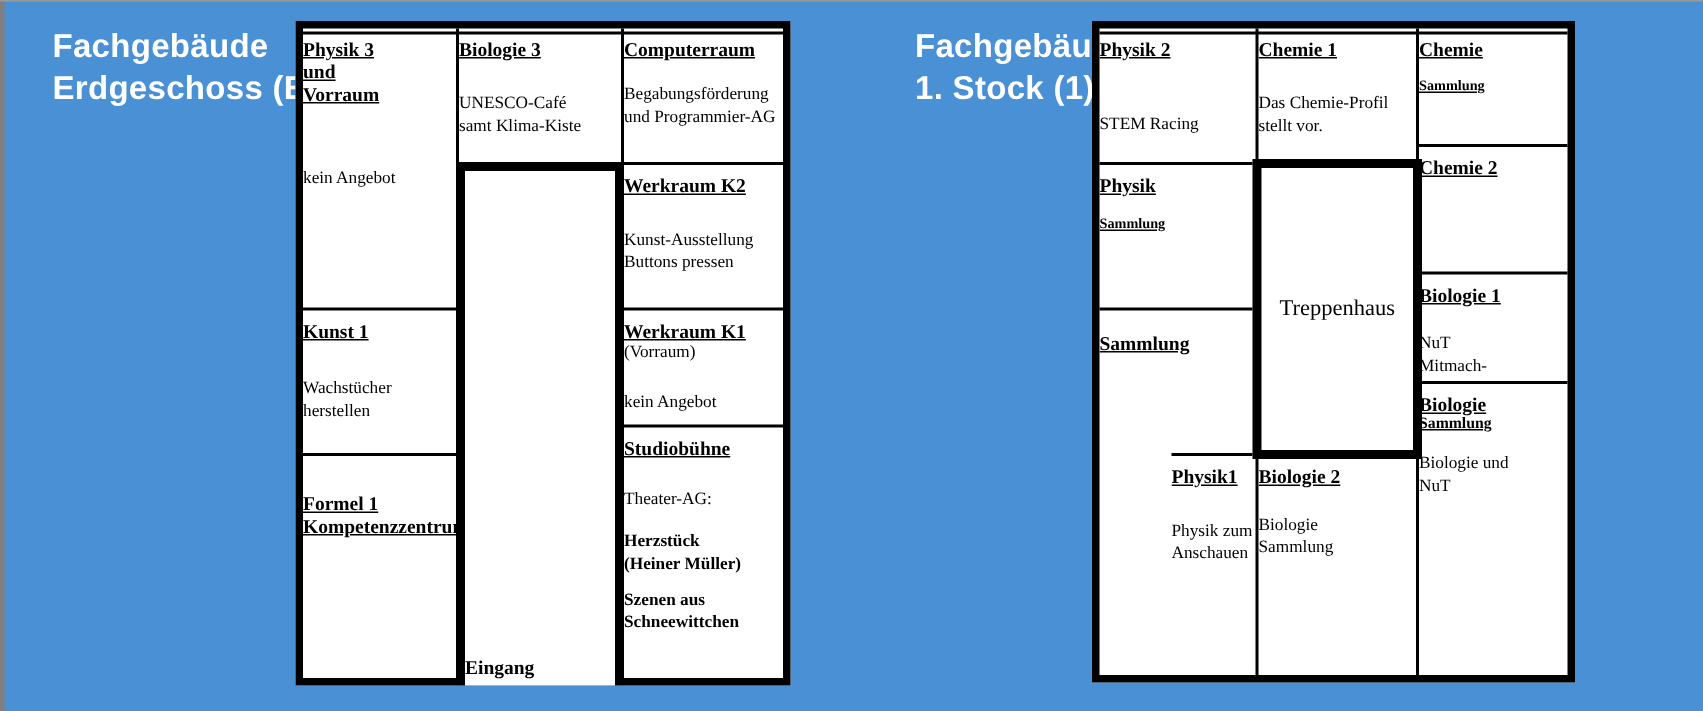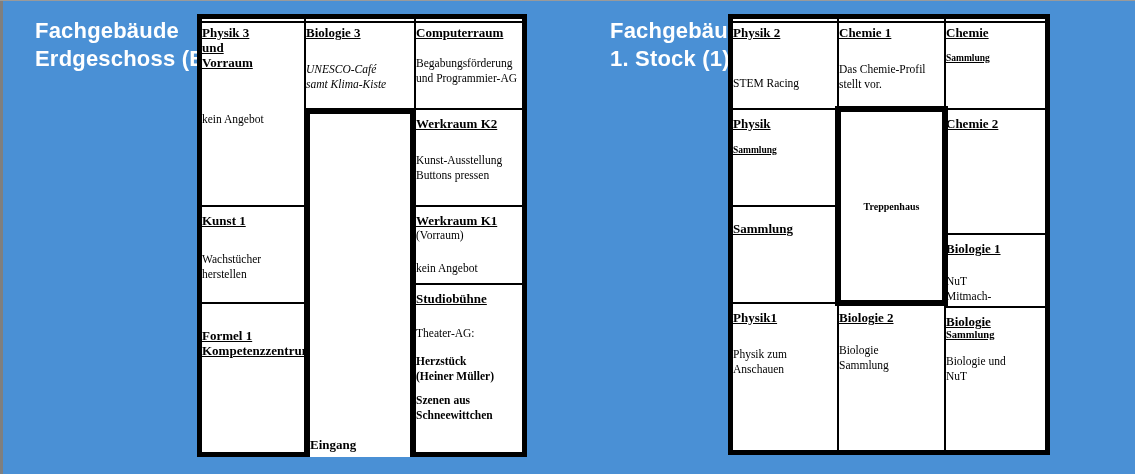--- a/index.html
+++ b/index.html
@@ -64,21 +64,21 @@
     background:#ffffff;
     border:6px solid #000000;
     z-index:5;
   }
   .corridor { border-bottom:none; }
   .eingang-label {
     position:absolute; bottom:4px; left:0; width:100%;
     text-align:left; font-weight:bold; font-size:13px;
   }
   .trepp { display:flex; align-items:center; justify-content:center; }
-  .trepp-label { font-weight:bold; font-size:10px; }
+  .trepp-label { font-weight:normal; font-size:15px; }
 </style>
 </head>
 <body>
 
 <div class="edge-left"></div>
 <div class="edge-top"></div>
 
 <div class="sec-title" style="left:35px;">
   <div>Fachgebäude</div>
   <div>Erdgeschoss (EG)</div>
@@ -101,21 +101,21 @@
     </div>
     <div class="cell" style="height:150px; padding-top:24px;">
       <div class="hdr">Formel 1
 Kompetenzzentrum</div>
     </div>
   </div>
 
   <div class="col bl" style="left:102px; width:110px;">
     <div class="cell first" style="height:89px;">
       <div class="hdr">Biologie 3</div>
-      <div class="txt" style="margin-top:22px;font-style:italic;">UNESCO-Café
+      <div class="txt" style="margin-top:22px;">UNESCO-Café
 samt Klima-Kiste</div>
     </div>
   </div>
 
   <div class="col bl" style="left:212px; width:108px;">
     <div class="cell first" style="height:89px;font-family:Liberation Serif, serif;">
       <div class="hdr">Computerraum</div>
       <div class="txt" style="margin-top:16px;">Begabungsförderung
 und Programmier-AG</div>
     </div>
@@ -157,21 +157,21 @@
       <div class="hdr">Physik 2</div>
       <div class="txt" style="margin-top:36px;">STEM Racing</div>
     </div>
     <div class="cell" style="height:97px;">
       <div class="hdr">Physik</div>
       <div class="hdr-sm" style="margin-top:13px;">Sammlung</div>
     </div>
     <div class="cell" style="height:97px; padding-top:14px;">
       <div class="hdr">Sammlung</div>
     </div>
-    <div class="cell" style="height:148px;">
+    <div class="cell" style="height:148px;margin-left:48px;">
       <div class="hdr">Physik1</div>
       <div class="txt" style="margin-top:22px;">Physik zum
 Anschauen</div>
     </div>
   </div>
 
   <div class="col bl" style="left:104px; width:107px;">
     <div class="cell first" style="height:89px;">
       <div class="hdr">Chemie 1</div>
       <div class="txt" style="margin-top:22px;">Das Chemie-Profil
@@ -179,25 +179,25 @@
     </div>
     <div class="spacer" style="height:194px;"></div>
     <div class="cell" style="height:148px;">
       <div class="hdr">Biologie 2</div>
       <div class="txt" style="margin-top:18px;">Biologie
 Sammlung</div>
     </div>
   </div>
 
   <div class="col bl" style="left:211px; width:101px;">
-    <div class="cell first" style="height:89px;">
+    <div class="cell first" style="height:77px;">
       <div class="hdr">Chemie</div>
       <div class="hdr-sm" style="margin-top:12px;">Sammlung</div>
     </div>
-    <div class="cell" style="height:125px;">
+    <div class="cell" style="height:85px;">
       <div class="hdr">Chemie 2</div>
     </div>
     <div class="cell" style="height:73px;">
       <div class="hdr">Biologie 1</div>
       <div class="txt" style="margin-top:18px;">NuT
 Mitmach-
 experimente</div>
     </div>
     <div class="cell" style="height:148px;">
       <div class="hdr">Biologie</div>

